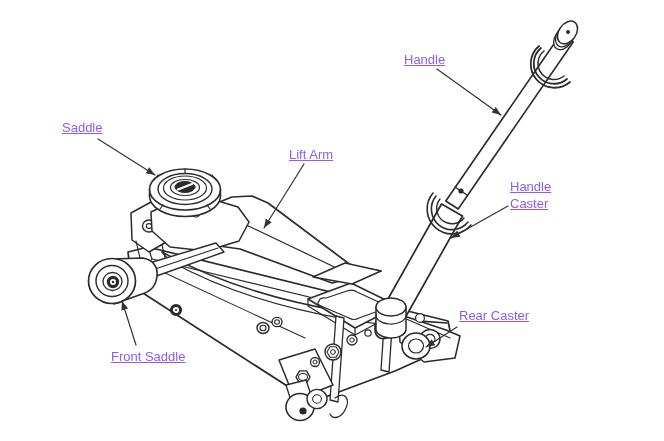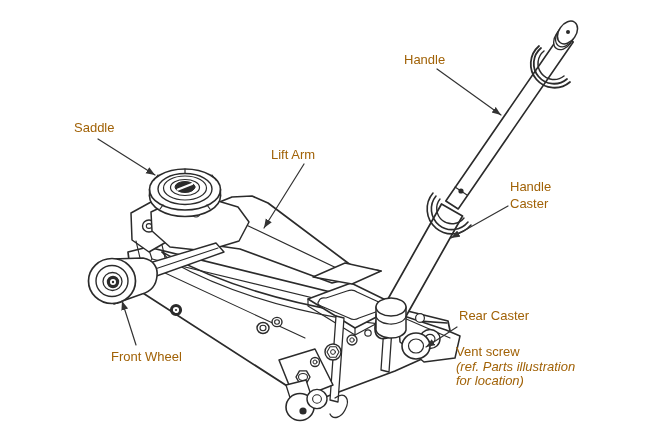--- a/index.html
+++ b/index.html
@@ -2,22 +2,22 @@
 <html><head>
 <meta charset="utf-8">
 <style>
   html,body{margin:0;padding:0;background:#ffffff;}
   .stage{
     position:relative;width:664px;height:441px;background:#ffffff;overflow:hidden;
     font-family:"Liberation Sans", sans-serif;
   }
   .stage svg{position:absolute;left:0;top:0;}
   .lbl{
-    position:absolute;color:#a16207;font-size:13px;line-height:16px;
-    white-space:nowrap;user-select:none;
+    position:absolute;color:#8b5cf6;font-size:13px;line-height:16px;
+    white-space:nowrap;user-select:none;text-decoration:underline;
   }
   .lbl .ln{display:block;}
   .lbl .it{font-style:italic;}
   .lbl-handle-sleeve .ln{line-height:17px;}
   .lbl-vent .ln{line-height:14.5px;}
 </style>
 </head>
 <body>
 
 <div class="stage">
@@ -159,44 +159,39 @@
         <line x1="98" y1="139" x2="155" y2="175" marker-end="url(#arr)"></line>
         <line x1="437" y1="69" x2="501" y2="115" marker-end="url(#arr)"></line>
         <line x1="304" y1="164" x2="264" y2="228" marker-end="url(#arr)"></line>
         <line x1="508" y1="206" x2="451" y2="238" marker-end="url(#arr)"></line>
         <line x1="457" y1="327" x2="426" y2="347" marker-end="url(#arr)"></line>
         <line x1="136" y1="345" x2="122" y2="301" marker-end="url(#arr)"></line>
       </g>
     </g>
   </svg>
 
-  <div class="lbl" style="left:62px;top:120px;margin-left:12px;">
+  <div class="lbl" style="left:62px;top:120px;">
       <span class="ln">Saddle</span>
     </div>
 
   <div class="lbl" style="left:404px;top:52px;">
       <span class="ln">Handle</span>
     </div>
 
-  <div class="lbl" style="left:271px;top:147px;">
+  <div class="lbl" style="left:289px;top:147px;">
       <span class="ln">Lift Arm</span>
     </div>
 
   <div class="lbl lbl-handle-sleeve" style="left:510px;top:178px;">
     <span class="ln">Handle</span>
     <span class="ln">Caster</span>
   </div>
 
   <div class="lbl" style="left:434px;top:308px;margin-left:25px;">
       <span class="ln">Rear Caster</span>
     </div>
 
-  <div class="lbl lbl-vent" style="left:456px;top:345px;">
-    <span class="ln">Vent screw</span>
-    <span class="ln it">(ref. Parts illustration</span>
-    <span class="ln it">for location)</span>
-  </div>
 
   <div class="lbl" style="left:111px;top:349px;">
-      <span class="ln">Front Wheel</span>
+      <span class="ln">Front Saddle</span>
     </div>
 
 </div>
 
 </body></html>

